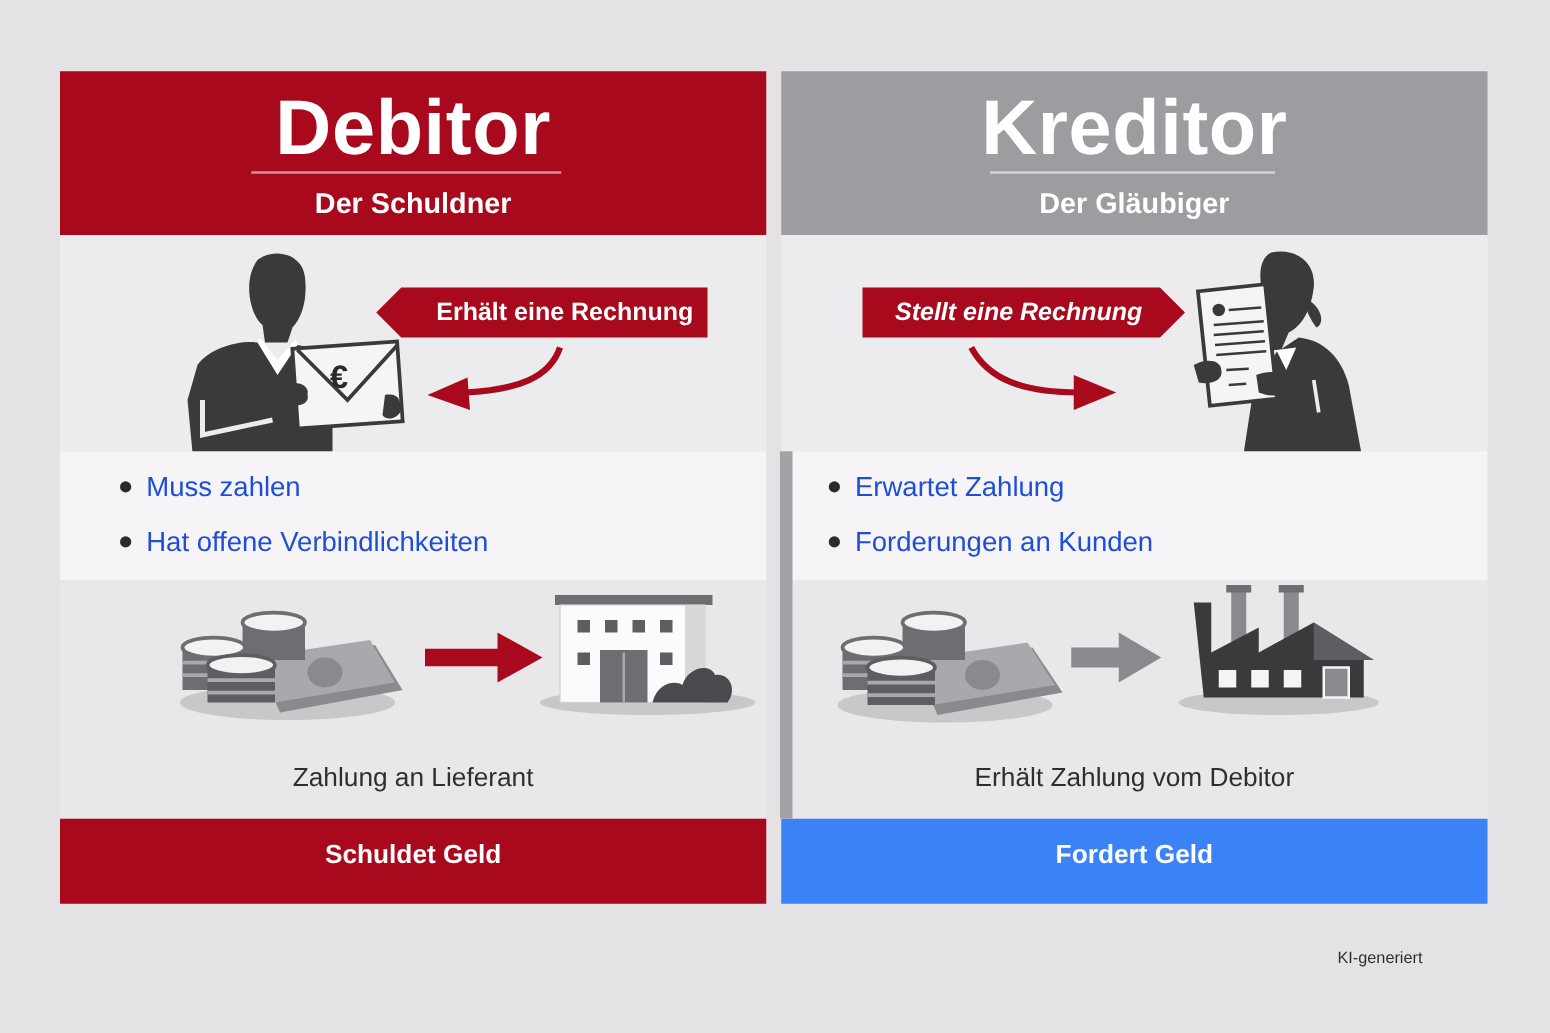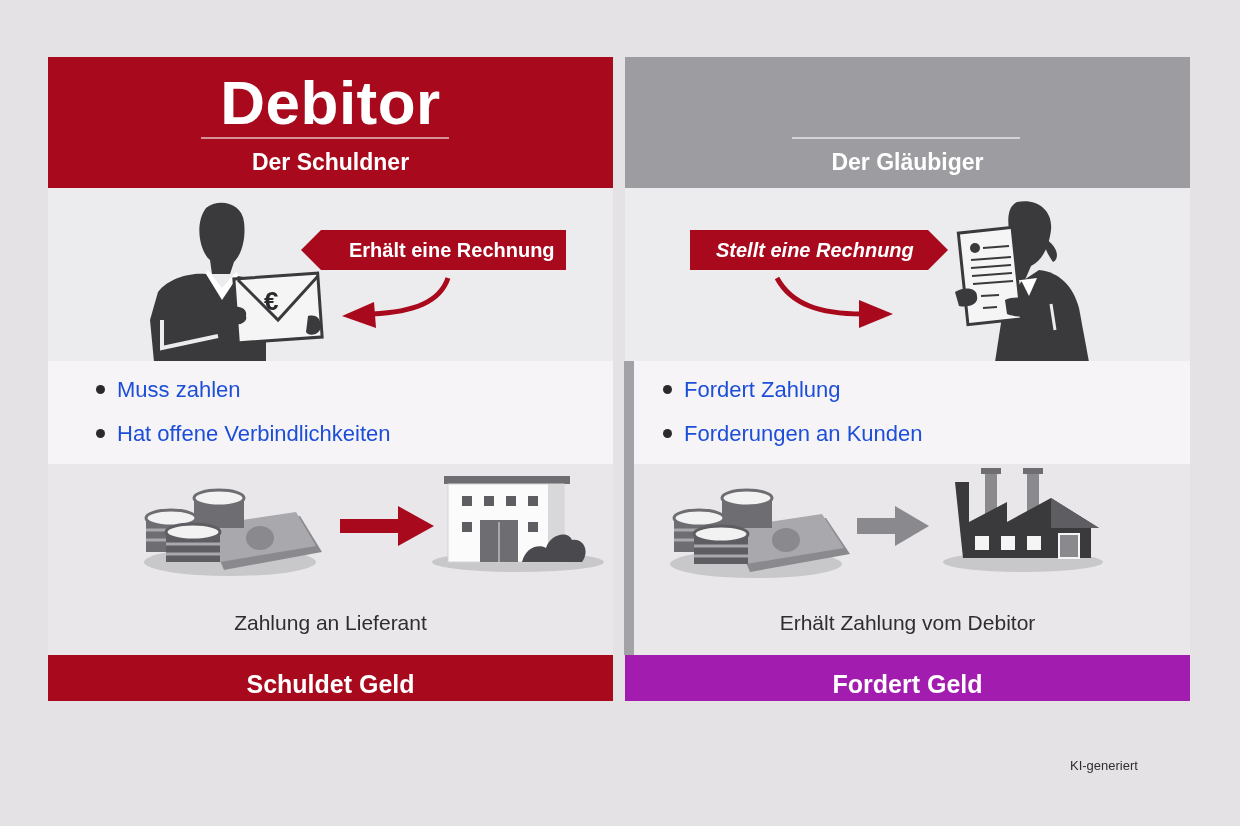--- a/index.html
+++ b/index.html
@@ -61,25 +61,25 @@
   .payment {
     position: absolute; left: 0; top: 407px; width: 100%; height: 191px;
     background: #e9e7ea;
   }
   .payment-caption {
     position: absolute; left: 0; right: 0; top: 145px; text-align: center;
     font-size: 21px; color: #2e2e32; line-height: 28px;
   }
   .left .payment-caption { left: 0; right: 0; }
   .footer {
-    position: absolute; left: 0; top: 598px; width: 100%; height: 46px;
-    text-align: center; color: #ffffff; font-size: 25px; font-weight: bold; line-height: 58px;
+    position: absolute; left: 0; top: 598px; width: 100%; height: 68px;
+    text-align: center; color: #ffffff; font-size: 21px; font-weight: bold; line-height: 58px;
   }
   .left .footer { background: #a8091c; }
-  .right .footer { background: #a21caf; text-align: center; }
+  .right .footer { background: #3b82f6; text-align: center; }
 
   .divider {
     position: absolute; left: 624px; top: 361px; width: 10px; height: 294px;
     background: #a3a2a7;
   }
 
   .tag {
     position: absolute; padding-left: 0; color: #ffffff; font-size: 20px; font-weight: bold;
     line-height: 40px; height: 40px; white-space: nowrap;
   }
@@ -182,20 +182,21 @@
       <path d="M100 88 C104 72 118 70 124 74 C128 60 146 56 150 66 C162 64 168 78 160 88 Z" fill="#4a494d"></path>
     </svg>
     <div class="payment-caption">Zahlung an Lieferant</div>
   </div>
 
   <div class="footer">Schuldet Geld</div>
 </div>
 
 <div class="panel right">
   <div class="header">
+    <div class="title">Kreditor</div>
     <div class="title-rule" style="width:228px;margin-left:-116px;"></div>
     <div class="subtitle">Der Gläubiger</div>
   </div>
 
   <div class="illus">
 
     <div class="tag" style="left:65px;top:42px;width:258px;">
       <svg style="left:0;top:0;" width="258" height="40" viewBox="0 0 258 40">
         <polygon points="0,0 238,0 258,20 238,40 0,40" fill="#a8091c"></polygon>
       </svg>
@@ -226,21 +227,21 @@
       <line x1="26" y1="96" x2="44" y2="95" stroke="#3a3a3d" stroke-width="2"></line>
       <line x1="28" y1="108" x2="42" y2="107" stroke="#3a3a3d" stroke-width="2"></line>
 
       <path d="M0 92 C10 86 22 88 22 96 C24 104 14 108 4 106 Z" fill="#3a3a3d"></path>
       <path d="M50 100 C64 94 82 100 80 110 C78 118 62 118 52 114 Z" fill="#3a3a3d"></path>
       <path d="M96 104 L100 130" stroke="#ecebed" stroke-width="3"></path>
     </svg>
   </div>
 
   <div class="bullets">
-    <div class="bullet-item b0"><span class="dot"></span><span>Fordert Zahlung</span></div>
+    <div class="bullet-item b0"><span class="dot"></span><span>Erwartet Zahlung</span></div>
     <div class="bullet-item b1"><span class="dot"></span><span>Forderungen an Kunden</span></div>
   </div>
 
   <div class="payment">
     <svg style="left:35px;top:22px;" width="200" height="100" viewBox="0 0 200 100">
       <ellipse cx="96" cy="78" rx="86" ry="14" fill="#c8c7ca"></ellipse>
       <polygon points="74,48 166,32 190,68 90,86" fill="#8a898d"></polygon>
       <polygon points="68,42 162,28 184,62 86,78" fill="#a9a8ac"></polygon>
       <ellipse cx="126" cy="54" rx="14" ry="12" fill="#8a898d"></ellipse>
       <rect x="62" y="12" width="50" height="30" fill="#6e6d72"></rect>

